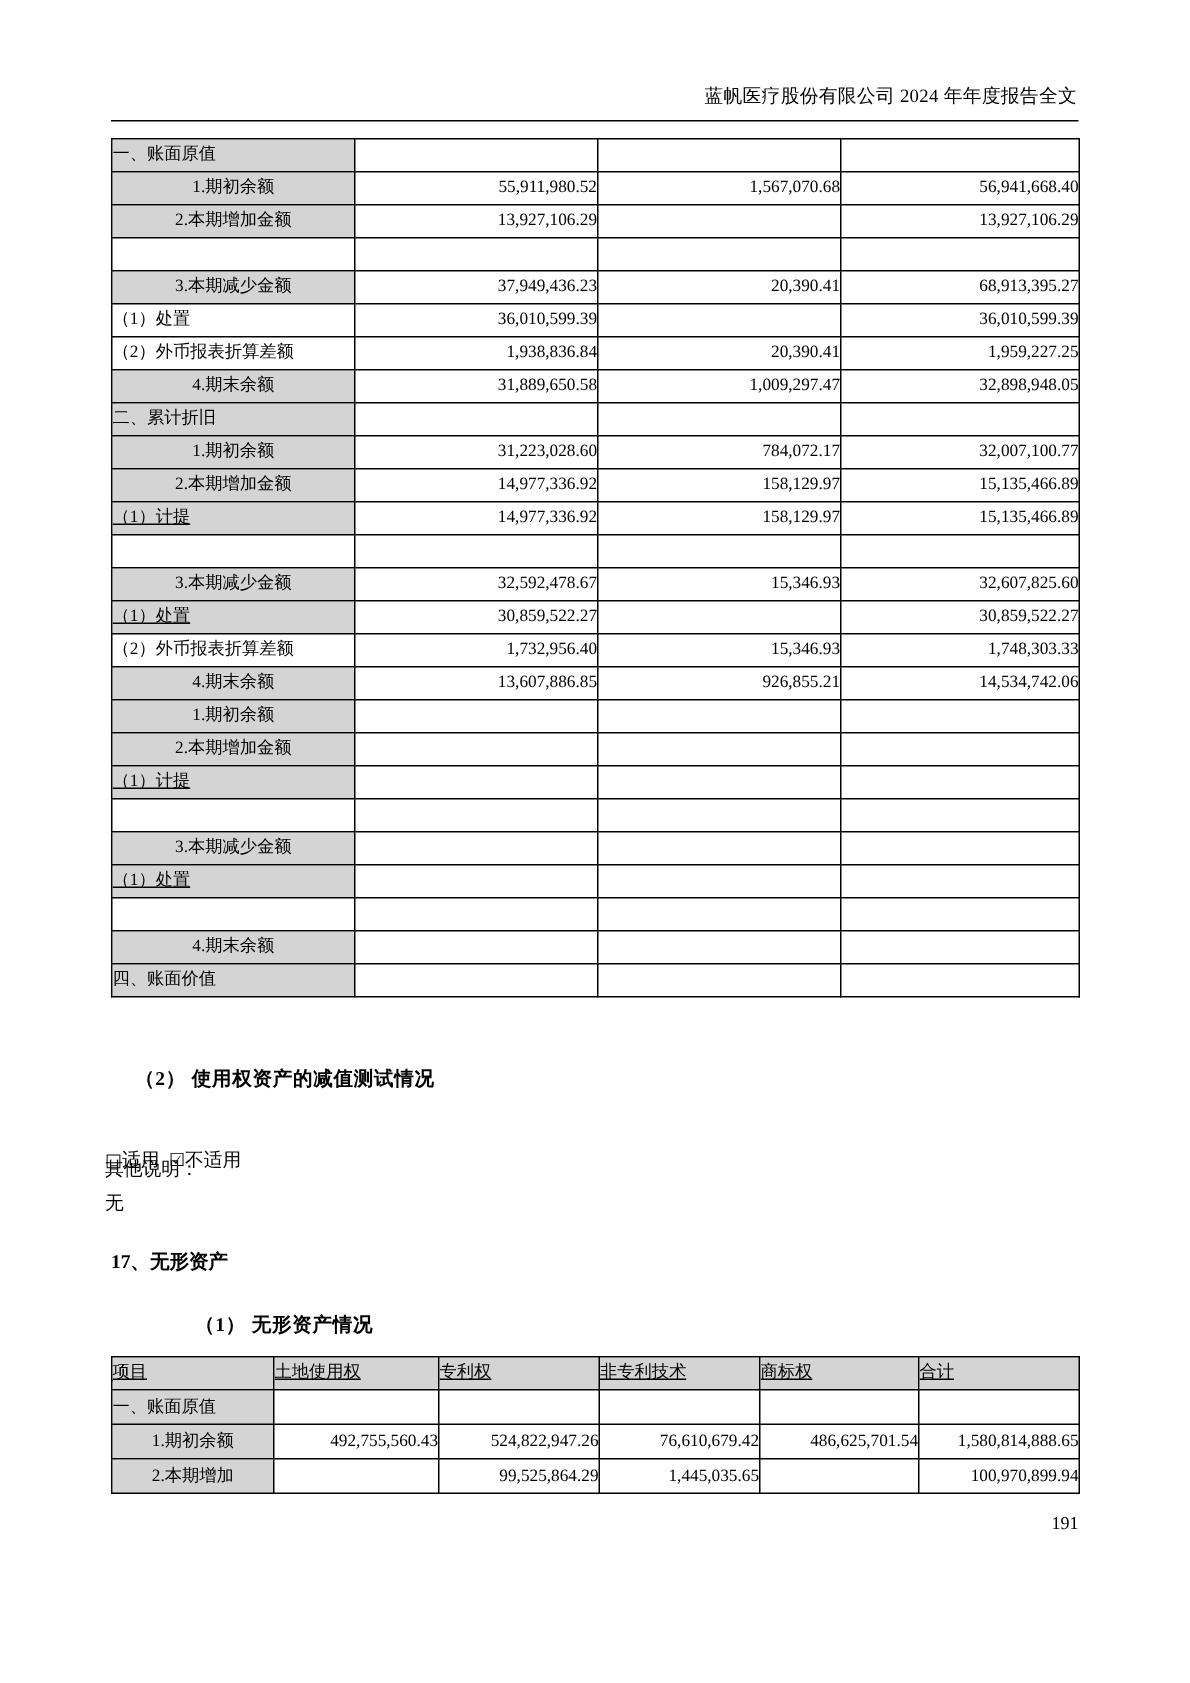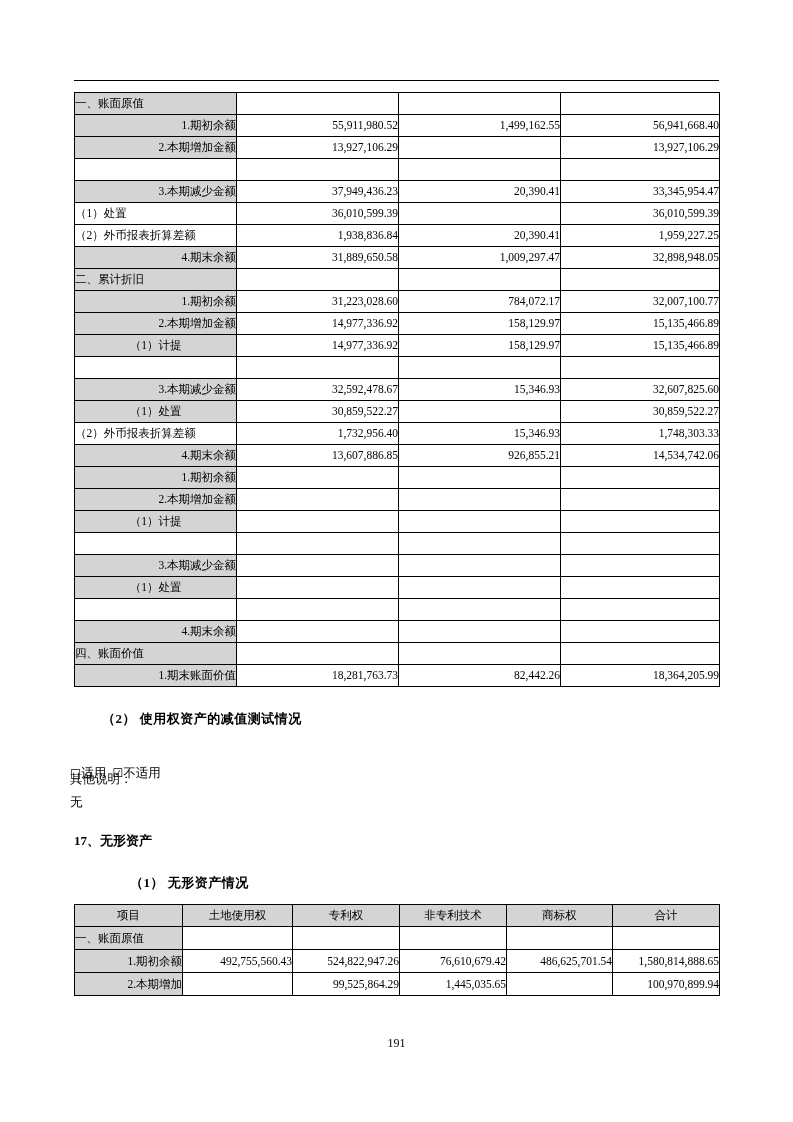--- a/index.html
+++ b/index.html
@@ -54,22 +54,22 @@
     padding: 0;
     height: 21px;
     line-height: 21px;
     font-weight: normal;
     vertical-align: middle;
     overflow: hidden;
     white-space: nowrap;
   }
   .shade { background: #d4d4d4; }
   .lbl       { padding-left: 6px;  text-align: left; margin-left: 16px; }
-  .lbl-i1    { padding-left: 24px; text-align: right; }
-  .lbl-ctr   { text-align: center; }
+  .lbl-i1    { padding-left: 24px; text-align: center; }
+  .lbl-ctr   { text-align: left; text-decoration: underline; }
   .num       { text-align: right; padding-right: 6px; }
   .empty-lbl { background: #ffffff; }
 
   
   #t1 {
     left: 74px;
     top: 92px;
     width: 645px;
   }
 
@@ -84,21 +84,21 @@
     position: absolute;
     font-size: 12.5px;
     line-height: 18px;
   }
   .chk {
     display: inline-block;
     font-family: "DejaVu Sans", sans-serif;
     font-size: 12px;
   }
 
-  #sec2-title { left: 102px;  top: 710px; letter-spacing: 0.5px; text-align: right; }
+  #sec2-title { left: 90px;  top: 710px; letter-spacing: 0.5px; text-align: right; }
   #applic     { left: 70px;  top: 748px; margin-top: 16px; }
   #other-note { left: 70px;  top: 770px; }
   #other-val  { left: 70px;  top: 793px; }
 
   #sec17      { left: 74px;  top: 832px; }
   #sec17-1    { left: 86px;  top: 874px; letter-spacing: 0.5px; margin-left: 44px; }
 
   
   #unit {
     position: absolute;
@@ -114,70 +114,71 @@
     left: 74px;
     top: 904px;
     width: 645px;
   }
   #t2 td { height: 22px; line-height: 22px; }
 
   
   #pageno {
     position: absolute;
     left: 74px;
-    top: 1036px;
-    width: 645px;
-    text-align: center;
+    top: 1008px;
+    width: 645px;
+    text-align: right;
     font-size: 12px;
   }
 </style>
 </head>
 <body>
 
 <div class="page">
 
+  <div class="doc-header">蓝帆医疗股份有限公司 2024 年年度报告全文</div>
   <div class="header-rule"></div>
 
   <table class="fin" id="t1">
     <colgroup>
       <col style="width:162px">
       <col style="width:162px">
       <col style="width:162px">
       <col style="width:159px">
     </colgroup>
     <tbody>
         <tr>
           <td class="shade lbl">一、账面原值</td>
           <td class="num"></td>
           <td class="num"></td>
           <td class="num"></td>
         </tr>
         <tr>
           <td class="shade lbl-i1">1.期初余额</td>
           <td class="num">55,911,980.52</td>
-          <td class="num">1,499,162.55</td>
+          <td class="num">1,567,070.68</td>
           <td class="num">56,941,668.40</td>
         </tr>
         <tr>
           <td class="shade lbl-i1">2.本期增加金额</td>
           <td class="num">13,927,106.29</td>
           <td class="num"></td>
           <td class="num">13,927,106.29</td>
         </tr>
         <tr>
           <td class="empty-lbl lbl"></td>
           <td class="num"></td>
           <td class="num"></td>
           <td class="num"></td>
         </tr>
         <tr>
           <td class="shade lbl-i1">3.本期减少金额</td>
           <td class="num">37,949,436.23</td>
           <td class="num">20,390.41</td>
-          <td class="num">33,345,954.47</td>
+          <td class="num">68,913,395.27</td>
         </tr>
         <tr>
           <td class="empty-lbl lbl">（1）处置</td>
           <td class="num">36,010,599.39</td>
           <td class="num"></td>
           <td class="num">36,010,599.39</td>
         </tr>
         <tr>
           <td class="empty-lbl lbl">（2）外币报表折算差额</td>
           <td class="num">1,938,836.84</td>
@@ -290,26 +291,20 @@
           <td class="shade lbl-i1">4.期末余额</td>
           <td class="num"></td>
           <td class="num"></td>
           <td class="num"></td>
         </tr>
         <tr>
           <td class="shade lbl">四、账面价值</td>
           <td class="num"></td>
           <td class="num"></td>
           <td class="num"></td>
-        </tr>
-        <tr>
-          <td class="shade lbl-i1">1.期末账面价值</td>
-          <td class="num">18,281,763.73</td>
-          <td class="num">82,442.26</td>
-          <td class="num">18,364,205.99</td>
         </tr>
       </tbody>
   </table>
 
   <div class="h-sub" id="sec2-title">（2） 使用权资产的减值测试情况</div>
 
   <div class="body-line" id="applic">
     <span class="chk">□</span><span>适用</span>&nbsp;
     <span class="chk">☑</span><span>不适用</span>
   </div>

